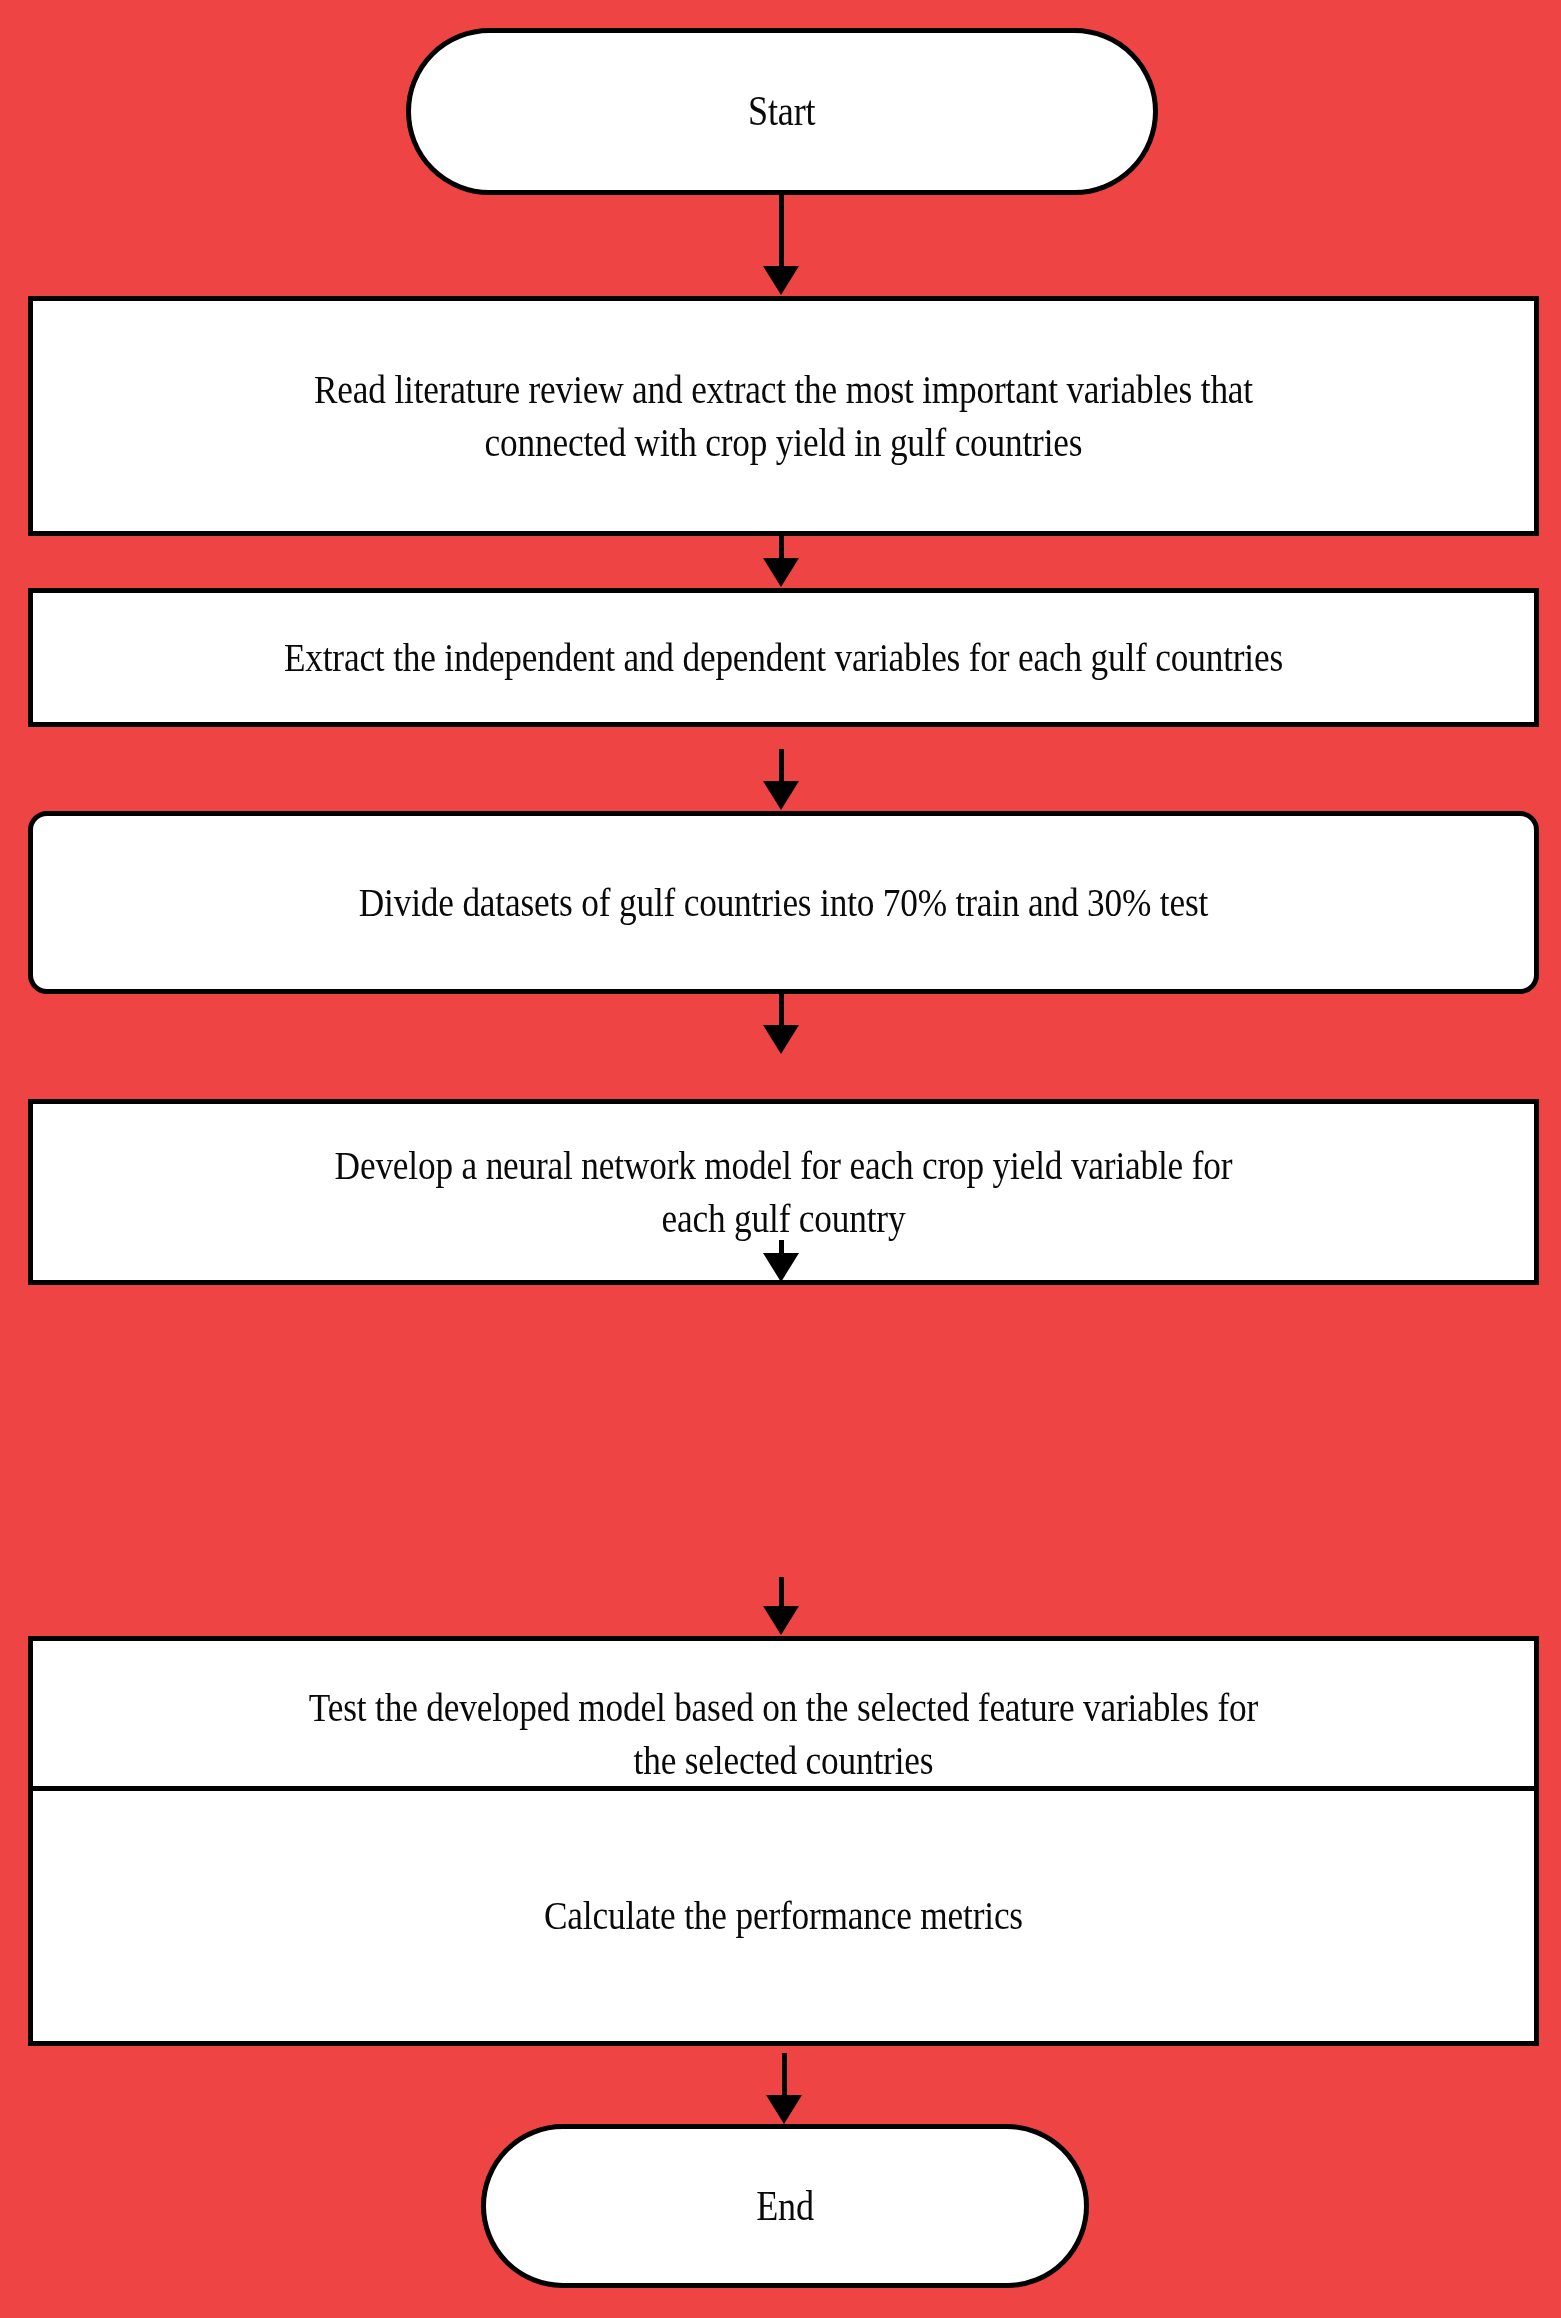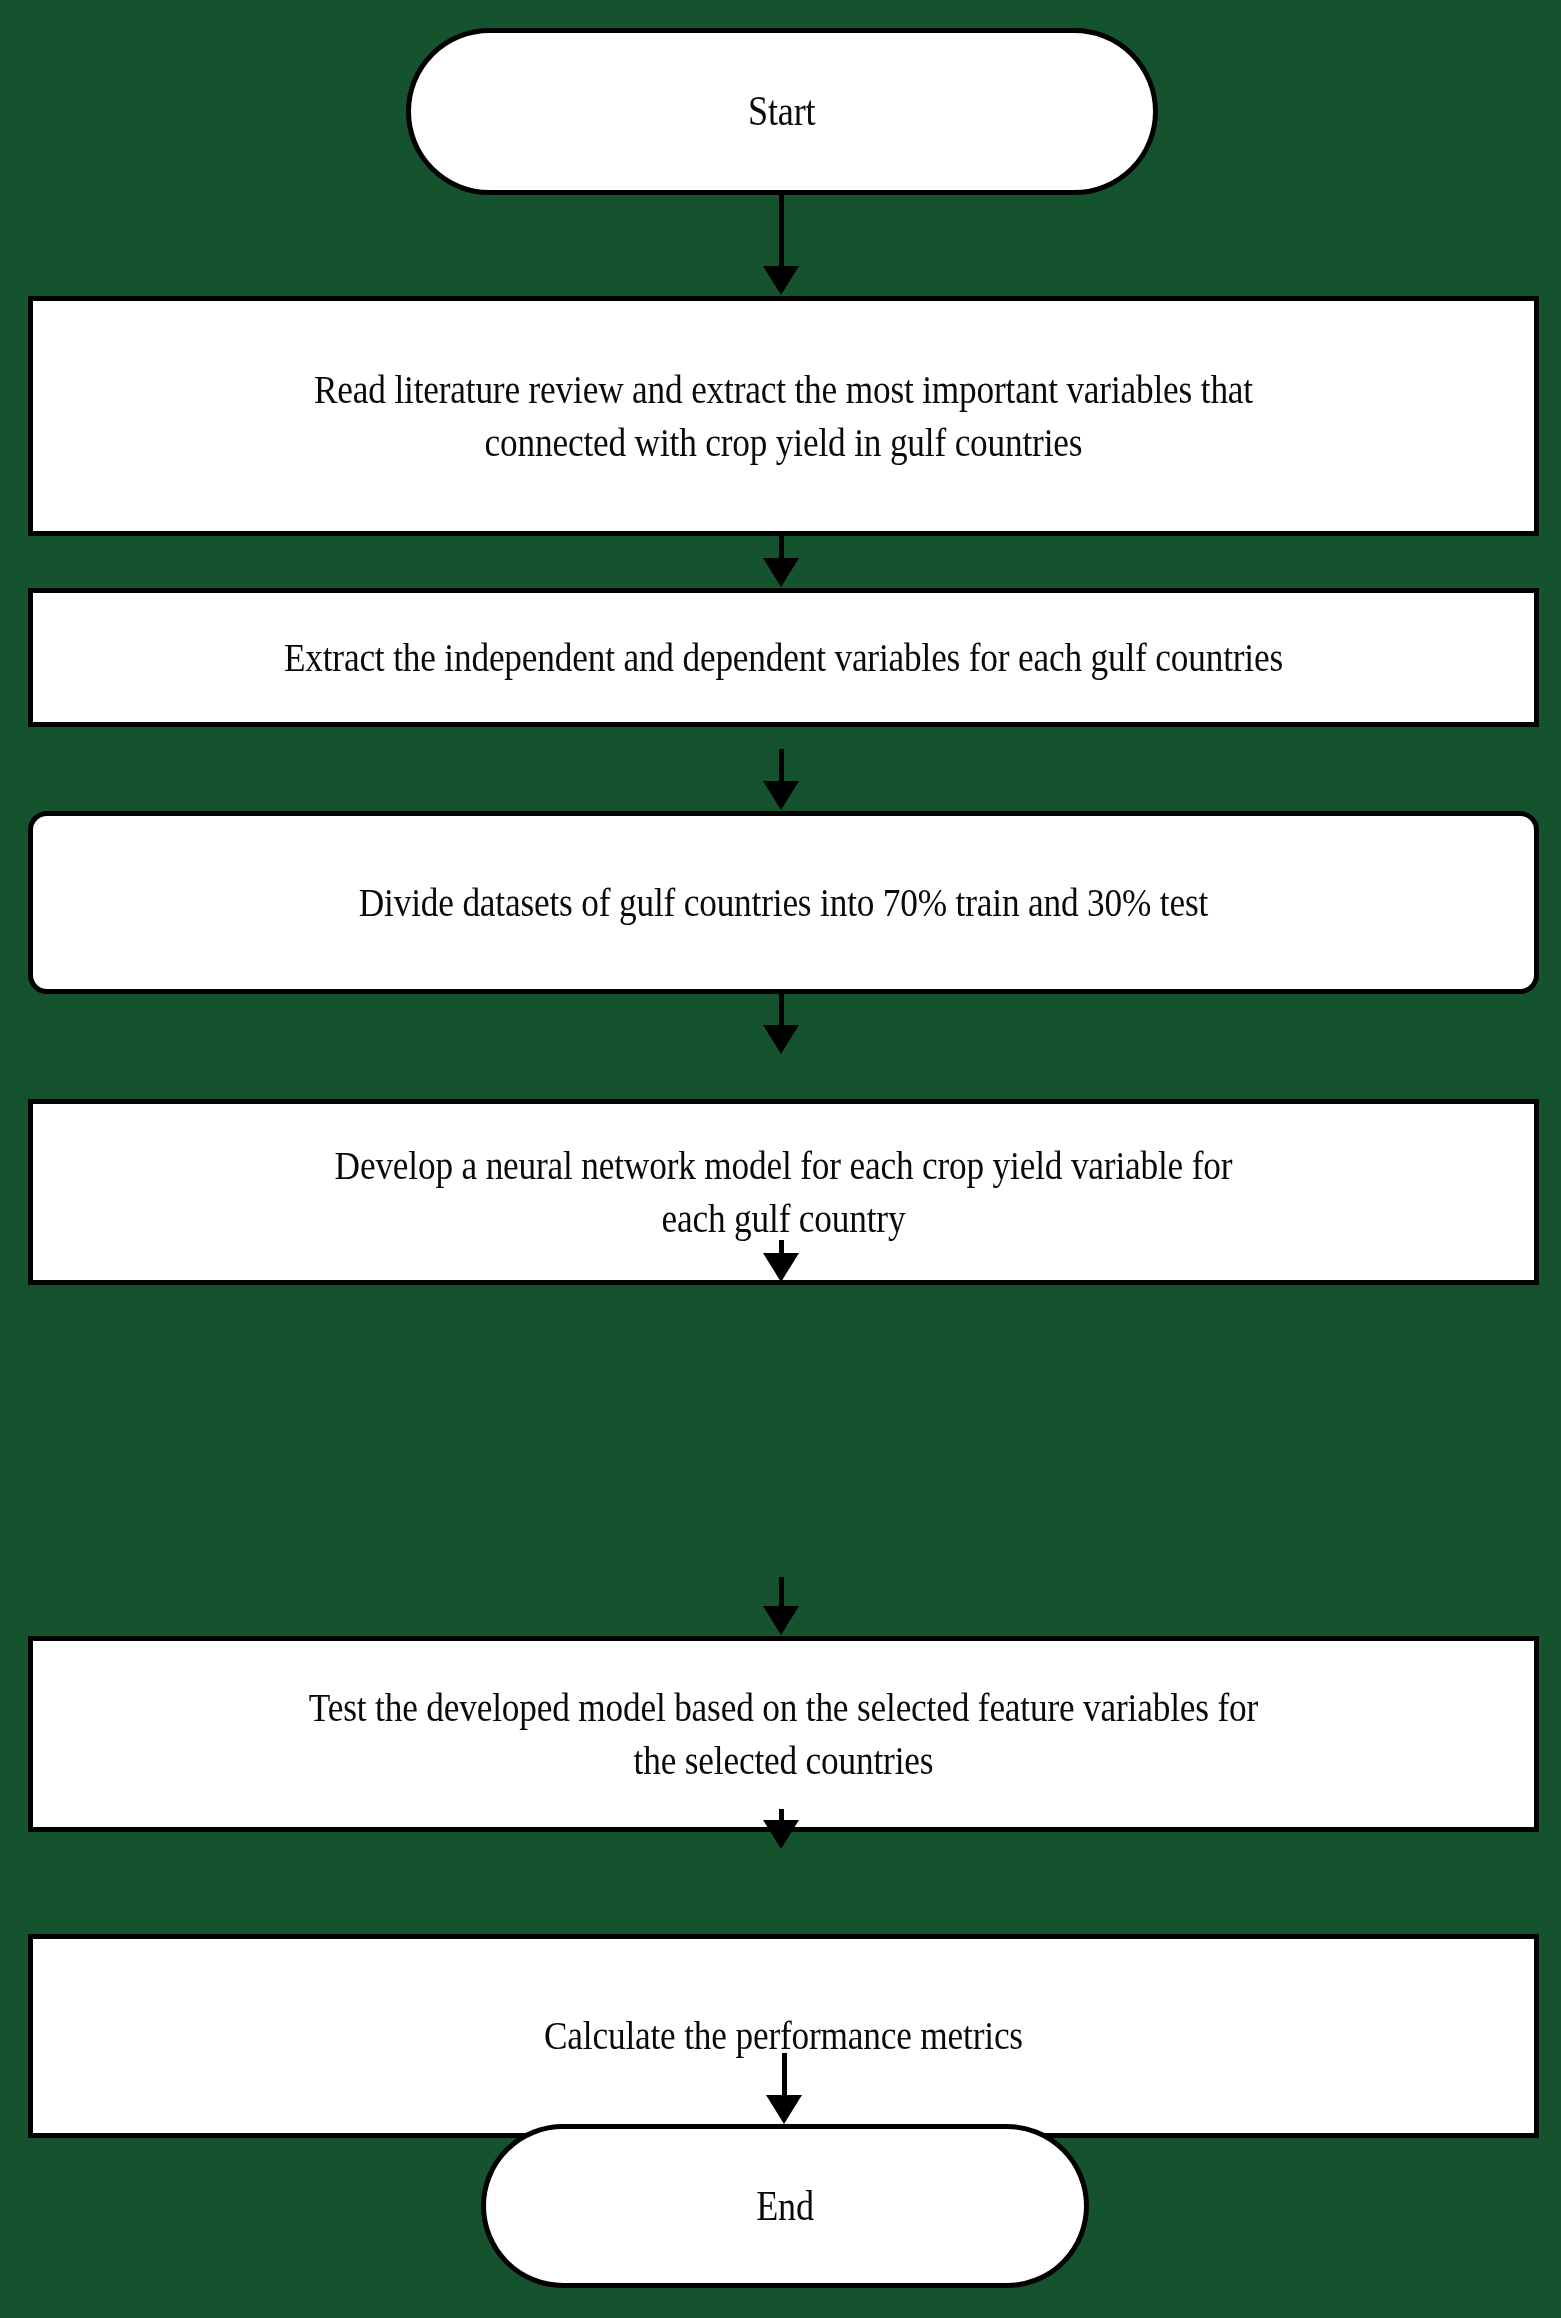--- a/index.html
+++ b/index.html
@@ -5,21 +5,21 @@
 <style>
   html, body {
     margin: 0;
     padding: 0;
     background: #ffffff;
   }
   #canvas {
     position: relative;
     width: 1561px;
     height: 2319px;
-    background: #14532d;
+    background: #ef4444;
     font-family: "Liberation Serif", "DejaVu Serif", serif;
     overflow: hidden;
   }
   .node {
     position: absolute;
     box-sizing: border-box;
     display: flex;
     align-items: center;
     justify-content: center;
     text-align: center;
@@ -132,21 +132,21 @@
   <div class="node process" style="left:28px; top:1636px; width:1511px; height:196px;">
     <span class="label">Test the developed model based on the selected feature variables for
 the selected countries</span>
   </div>
 
   <div class="connector" style="left:763px; top:1809px; width:37px; height:40px;">
     <div class="stem" style="height:17px;"></div>
     <div class="head" style="top:11.3px;"></div>
   </div>
 
-  <div class="node process" style="left:28px; top:1934px; width:1511px; height:204px;">
+  <div class="node process" style="left:28px; top:1786px; width:1511px; height:260px;">
     <span class="label">Calculate the performance metrics</span>
   </div>
 
   <div class="connector" style="left:766px; top:2053px; width:37px; height:71px;">
     <div class="stem" style="height:44px;"></div>
     <div class="head" style="top:42px;"></div>
   </div>
 
   <div class="node terminator" style="left:481px; top:2124px; width:608px; height:164px;">
     <span class="label">End</span>

